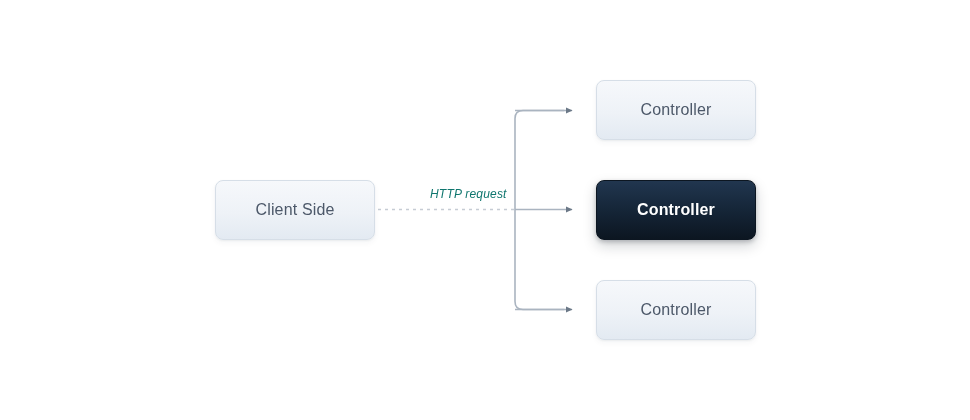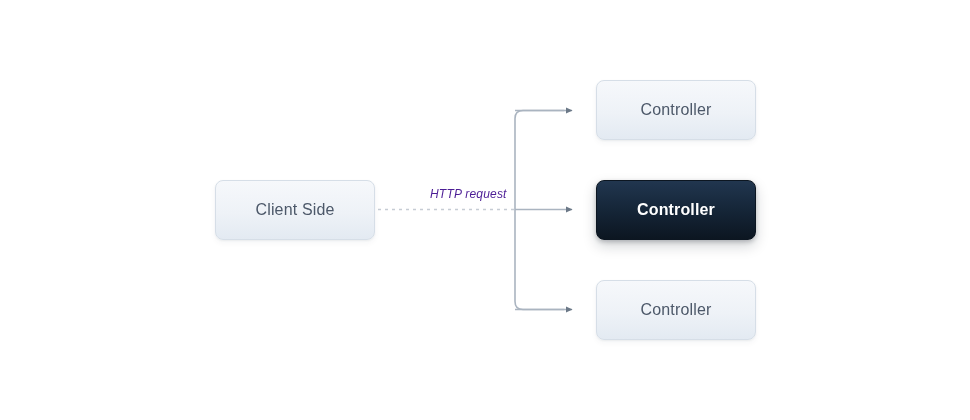--- a/index.html
+++ b/index.html
@@ -68,21 +68,21 @@
   #node-client      { left: 215px; top: 180px; width: 160px; height: 60px; }
   #node-controller-0{ left: 596px; top:  80px; width: 160px; height: 60px; }
   #node-controller-1{ left: 596px; top: 180px; width: 160px; height: 60px; }
   #node-controller-2{ left: 596px; top: 280px; width: 160px; height: 60px; }
 
   
   .edge-label {
     position: absolute;
     font-size: 12px;
     font-style: italic;
-    color: #4c1d95;
+    color: #0f766e;
     white-space: nowrap;
     letter-spacing: 0.2px;
     user-select: none;
   }
   #label-http-request {
     left: 430px;
     top: 187px;
   }
 </style>
 </head>

